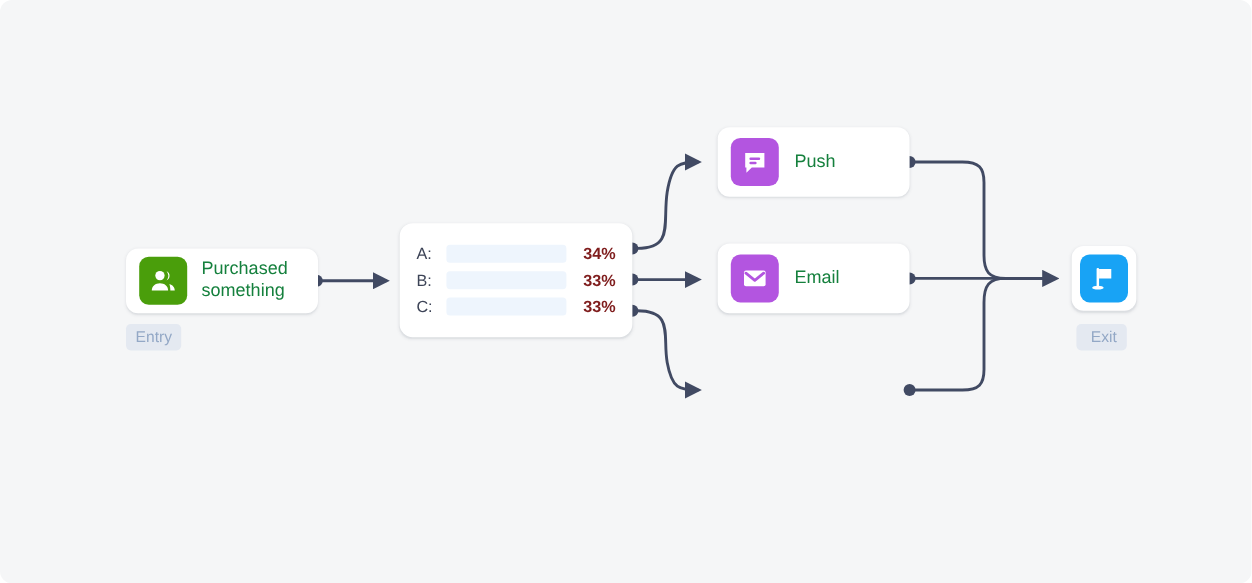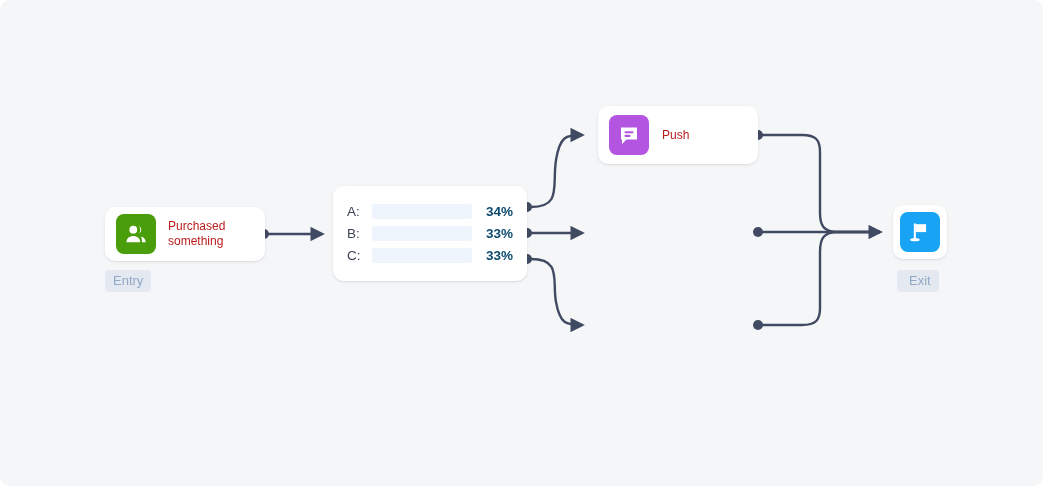--- a/index.html
+++ b/index.html
@@ -38,22 +38,22 @@
   .node-icon {
     width: 40px;
     height: 40px;
     border-radius: 8px;
     flex: 0 0 auto;
     display: flex;
     align-items: center;
     justify-content: center;
   }
   .node-label {
-    font-size: 12px;
-    color: #b91c1c;
+    font-size: 15px;
+    color: #15803d;
     line-height: 1.25;
     white-space: pre-line;
   }
   
   #entry-node {
     left: 105px;
     top: 207px;
     width: 160px;
     height: 54px;
     padding: 0 11px;
@@ -92,21 +92,21 @@
     overflow: hidden;
   }
   .split-fill {
     height: 100%;
     background: #0d9ef8;
     border-radius: 3px;
   }
   .split-pct {
     font-size: 13.5px;
     font-weight: bold;
-    color: #0c4a6e;
+    color: #7f1d1d;
     width: 32px;
     text-align: right;
     flex: 0 0 auto;
   }
   
   .channel-node {
     left: 598px;
     width: 160px;
     height: 58px;
     padding: 0 11px;
@@ -230,20 +230,29 @@
     <span class="node-icon">
       <svg width="24" height="24" viewBox="0 0 24 24">
         <path d="M4 4.5h16v12H9.5L5 21v-4.5H4z" fill="#ffffff"></path>
         <rect x="7.5" y="8.2" width="9" height="2.1" rx="1" fill="#b355e0"></rect>
         <rect x="7.5" y="11.8" width="6" height="2.1" rx="1" fill="#b355e0"></rect>
       </svg>
     </span>
     <span class="node-label">Push</span>
   </div>
 
+  <div class="node channel-node" id="email-node">
+    <span class="node-icon">
+      <svg width="24" height="24" viewBox="0 0 24 24">
+        <rect x="3" y="5.5" width="18" height="13" rx="1.6" fill="#ffffff"></rect>
+        <path d="M4.6 7.6 L12 13.6 L19.4 7.6" stroke="#b355e0" stroke-width="2.3" fill="none" stroke-linecap="round" stroke-linejoin="round"></path>
+      </svg>
+    </span>
+    <span class="node-label">Email</span>
+  </div>
 
 
   <div class="node" id="exit-node">
     <span class="node-icon">
       <svg width="26" height="26" viewBox="0 0 24 24" fill="#ffffff">
         <rect x="6.3" y="4" width="1.9" height="15" rx="0.8"></rect>
         <path d="M8.2 4.8h9.4v7.3H8.2z"></path>
         <ellipse cx="7.3" cy="19.1" rx="4.4" ry="1.5"></ellipse>
       </svg>
     </span>

